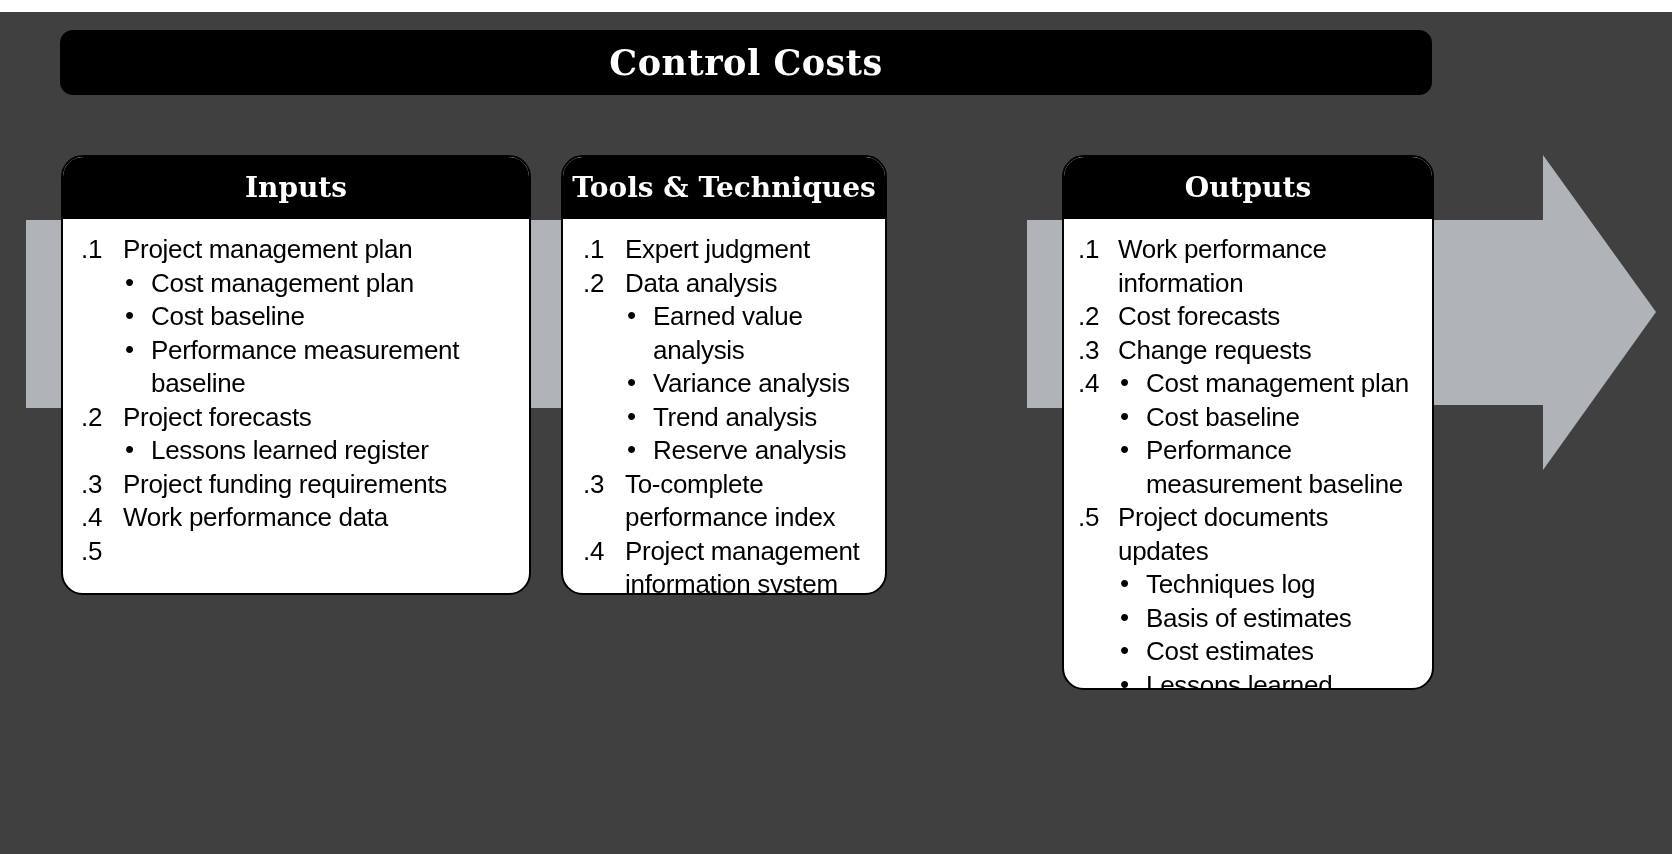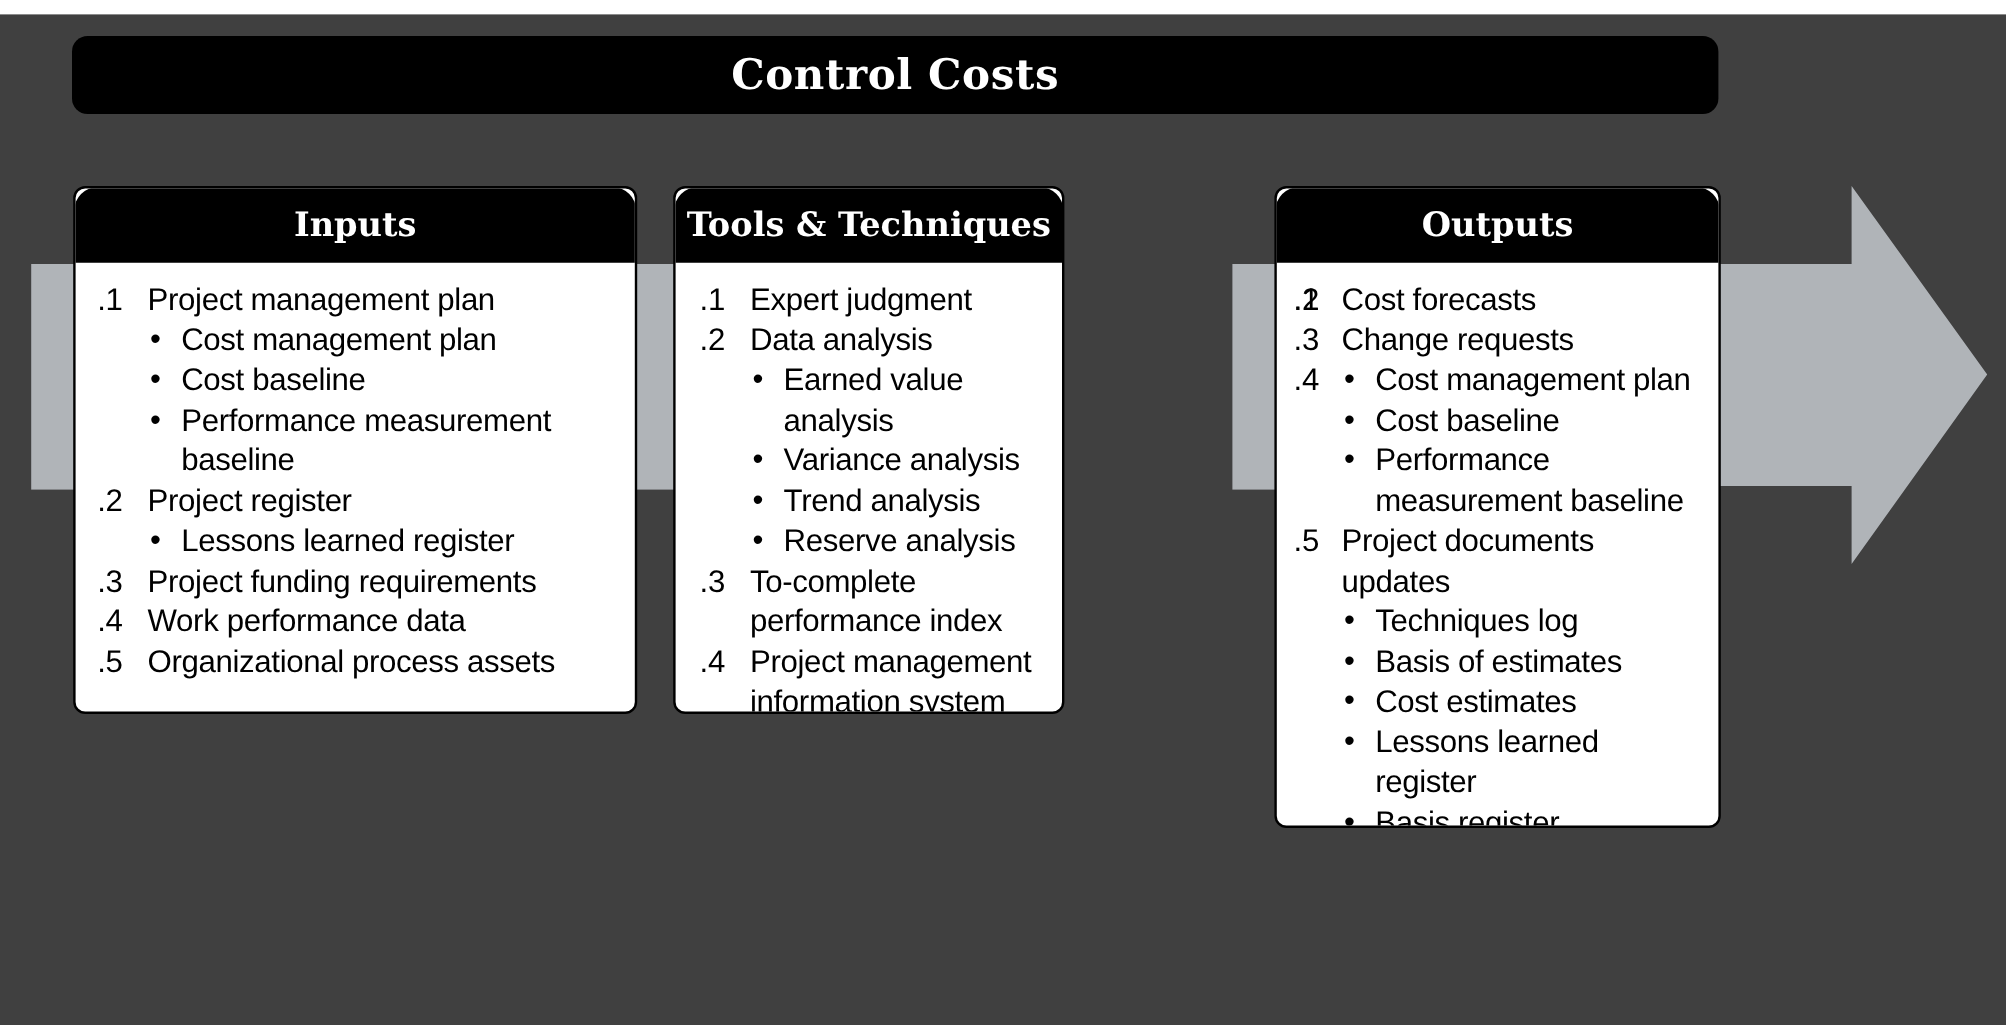--- a/index.html
+++ b/index.html
@@ -55,21 +55,21 @@
     font-weight: bold;
     font-size: 35px;
     letter-spacing: 0.5px;
   }
 
   
   .col {
     position: absolute;
     background: #ffffff;
     border: 2.5px solid #000000;
-    border-radius: 10px;
+    border-radius: 22px;
     box-sizing: border-box;
     overflow: hidden;
   }
   .col-inputs  { left: 61px;   top: 143px; width: 470px; height: 440px; }
   .col-tools   { left: 561px;  top: 143px; width: 326px; height: 440px; }
   .col-outputs { left: 1062px; top: 143px; width: 372px; height: 535px; }
 
   .col-header {
     background: #000000;
     height: 63px;
@@ -178,40 +178,39 @@
             </li>
             <li class="sub-item">
               <span class="bullet">•</span>
               <span>Performance measurement baseline</span>
             </li>
           </ul>
         </li>
 
         <li class="num-item">
           <span class="num">.2</span>
-          <span>Project register</span>
+          <span>Project forecasts</span>
           <ul class="sub-list">
             <li class="sub-item">
               <span class="bullet">•</span>
               <span>Lessons learned register</span>
             </li>
           </ul>
         </li>
 
         <li class="num-item">
           <span class="num">.3</span>
           <span>Project funding requirements</span>
         </li>
         <li class="num-item">
           <span class="num">.4</span>
           <span>Work performance data</span>
         </li>
         <li class="num-item">
           <span class="num">.5</span>
-          <span>Organizational process assets</span>
         </li>
       </ol>
     </div>
   </div>
 
   <div class="col col-tools">
     <div class="col-header">
       <span class="col-header-text">Tools &amp; Techniques</span>
     </div>
     <div class="col-body">
@@ -259,20 +258,21 @@
 
   <div class="col col-outputs">
     <div class="col-header">
       <span class="col-header-text">Outputs</span>
     </div>
     <div class="col-body">
       <ol class="num-list">
 
         <li class="num-item">
           <span class="num">.1</span>
+          <span>Work performance information</span>
         </li>
         <li class="num-item">
           <span class="num">.2</span>
           <span>Cost forecasts</span>
         </li>
         <li class="num-item">
           <span class="num">.3</span>
           <span>Change requests</span>
         </li>
 

